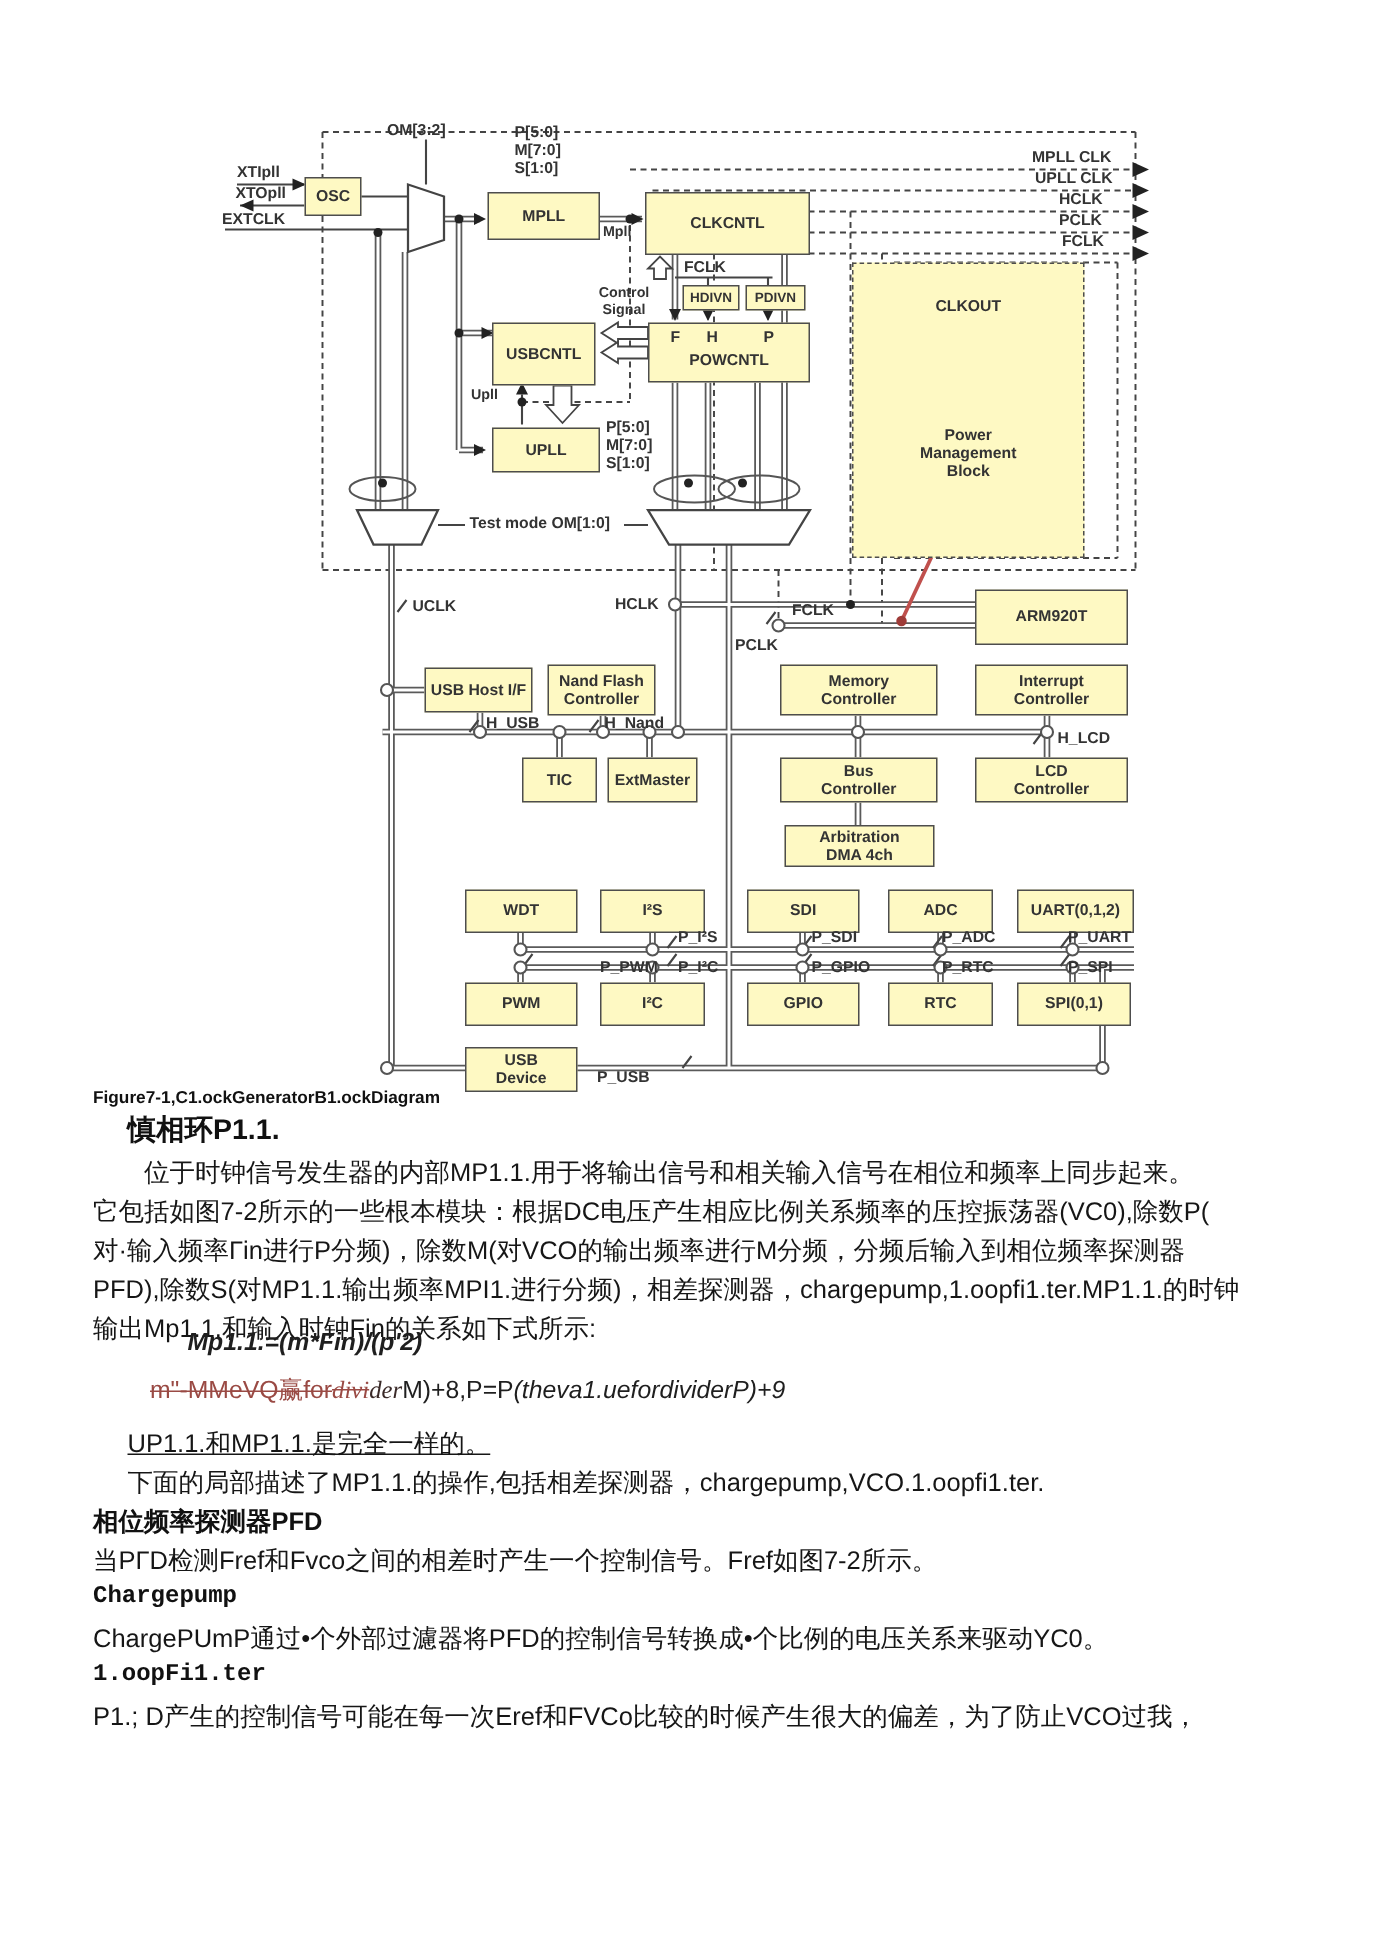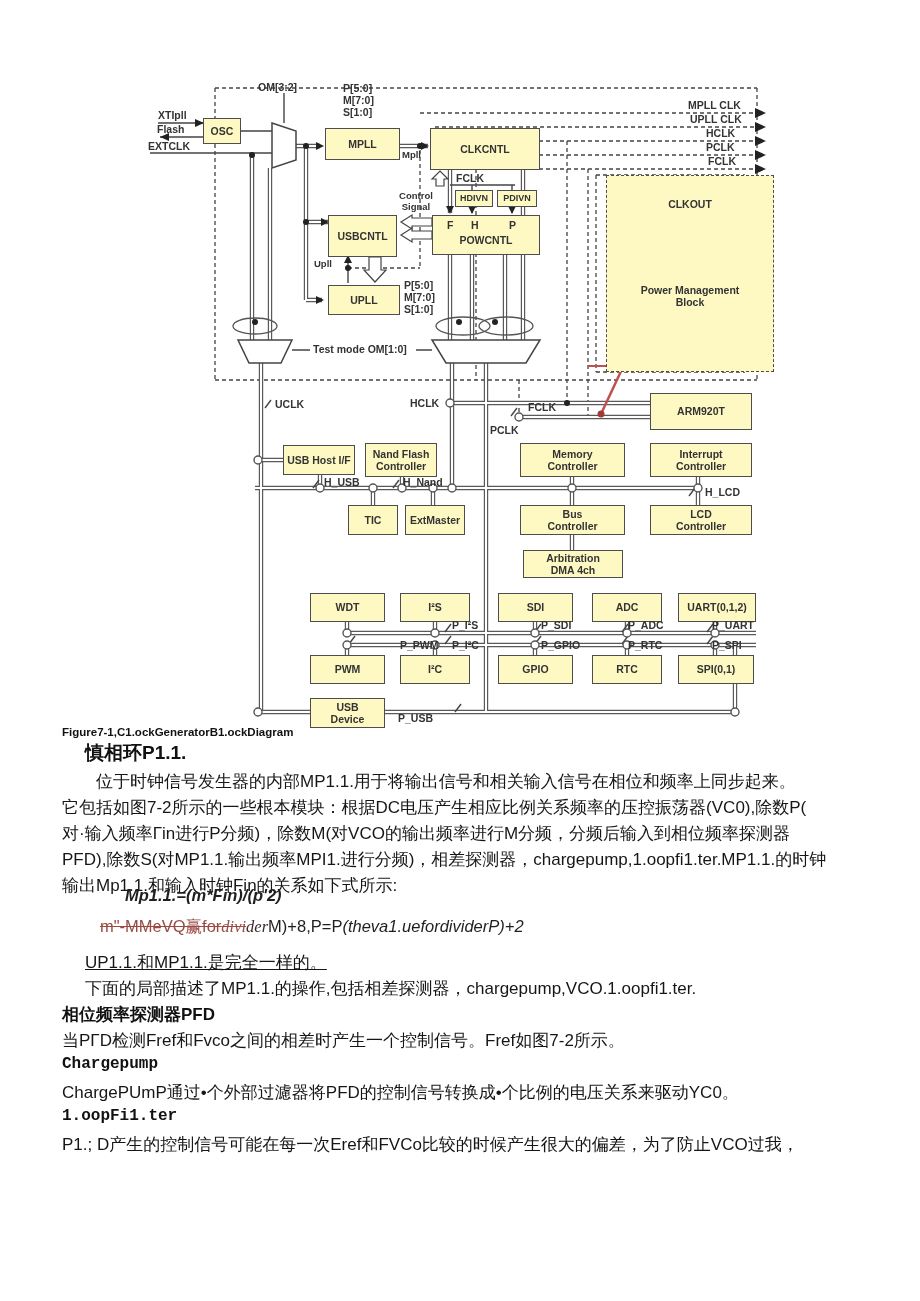--- a/index.html
+++ b/index.html
@@ -164,21 +164,21 @@
       </div>
     <div class="b" style="left:432px;top:215px;width:108px;height:40px;">
       <span class="pow-f">F</span>
       <span class="pow-h">H</span>
       <span class="pow-p">P</span>
       <span class="pow-lb">POWCNTL</span>
     </div>
     <div class="b" style="left:328px;top:285px;width:72px;height:30px;">
         <span>UPLL</span>
       </div>
-    <div class="b dash" style="left:606px;top:175px;width:168px;height:197px;padding-left:17px;">
+    <div class="b dash" style="left:568px;top:175px;width:155px;height:197px;padding-left:17px;">
       <span class="pmb-top">CLKOUT</span>
       <span class="pmb-mid">Power Management Block</span>
     </div>
     <div class="b" style="left:650px;top:393px;width:102px;height:37px;">
         <span>ARM920T</span>
       </div>
     <div class="b" style="left:283px;top:445px;width:72px;height:30px;">
         <span>USB Host I/F</span>
       </div>
     <div class="b stack" style="left:365px;top:443px;width:72px;height:34px;">
@@ -234,21 +234,21 @@
         <span>RTC</span>
       </div>
     <div class="b" style="left:678px;top:655px;width:76px;height:29px;">
         <span>SPI(0,1)</span>
       </div>
     <div class="b" style="left:310px;top:698px;width:75px;height:30px;">
         <span style="white-space:normal;width:50px">USB Device</span>
       </div>
 
     <div class="L" style="left:158px;top:109px;">XTIpll</div>
-    <div class="L" style="left:157px;top:123px;">Flash</div>
+    <div class="L" style="left:157px;top:123px;">XTOpll</div>
     <div class="L" style="left:148px;top:140px;">EXTCLK</div>
     <div class="L" style="left:258px;top:81px;">OM[3:2]</div>
     <div class="L" style="left:343px;top:82px;">P[5:0]</div>
     <div class="L" style="left:343px;top:94px;">M[7:0]</div>
     <div class="L" style="left:343px;top:106px;">S[1:0]</div>
     <div class="L sm" style="left:402px;top:150px;">Mpll</div>
     <div class="L" style="left:456px;top:172px;">FCLK</div>
     <div class="L sm stack" style="left:394px;top:191px;width:44px;text-align:center;">Control Signal</div>
     <div class="L sm" style="left:314px;top:259px;">Upll</div>
     <div class="L" style="left:404px;top:279px;">P[5:0]</div>
@@ -283,21 +283,21 @@
   <div class="hd1" style="left:85px;top:740px;">慎相环P1.1.</div>
 
   <div class="txt" style="left:96px;top:770px;">位于时钟信号发生器的内部MP1.1.用于将输出信号和相关输入信号在相位和频率上同步起来。</div>
   <div class="txt" style="left:62px;top:796px;">它包括如图7-2所示的一些根本模块：根据DC电压产生相应比例关系频率的压控振荡器(VC0),除数P(</div>
   <div class="txt" style="left:62px;top:822px;">对·输入频率Γin进行P分频)，除数M(对VCO的输出频率进行M分频，分频后输入到相位频率探测器</div>
   <div class="txt" style="left:62px;top:848px;">PFD),除数S(对MP1.1.输出频率MPI1.进行分频)，相差探测器，chargepump,1.oopfi1.ter.MP1.1.的时钟</div>
   <div class="txt" style="left:62px;top:874px;">输出Mp1.1.和输入时钟Fin的关系如下式所示:</div>
 
   <div class="frm it" style="left:125px;top:886px;font-weight:700;">Mp1.1.=(m*Fin)/(p'2)</div>
   <div class="frm" style="left:100px;top:916px;">
-    <span class="strike">m"-MMeVQ赢for</span><span class="strike-it">divi</span><span class="serif-it">der</span><span>M)+8,P=P</span><span class="it">(theva1.uefordividerP)+2</span>
+    <span class="strike">m"-MMeVQ赢for</span><span class="strike-it">divi</span><span class="serif-it">der</span><span>M)+8,P=P</span><span class="it">(theva1.uefordividerP)+9</span>
   </div>
 
   <div class="txt" style="left:85px;top:951px;text-decoration:underline;">UP1.1.和MP1.1.是完全一样的。</div>
   <div class="txt" style="left:85px;top:977px;">下面的局部描述了MP1.1.的操作,包括相差探测器，chargepump,VCO.1.oopfi1.ter.</div>
   <div class="hd2" style="left:62px;top:1003px;">相位频率探测器PFD</div>
   <div class="txt" style="left:62px;top:1029px;">当PΓD检测Fref和Fvco之间的相差时产生一个控制信号。Fref如图7-2所示。</div>
   <div class="hdm" style="left:62px;top:1055px;">Chargepump</div>
   <div class="txt" style="left:62px;top:1081px;">ChargePUmP通过•个外部过濾器将PFD的控制信号转换成•个比例的电压关系来驱动YC0。</div>
   <div class="hdm" style="left:62px;top:1107px;">1.oopFi1.ter</div>
   <div class="txt" style="left:62px;top:1133px;">P1.; D产生的控制信号可能在每一次Eref和FVCo比较的时候产生很大的偏差，为了防止VCO过我，</div>

